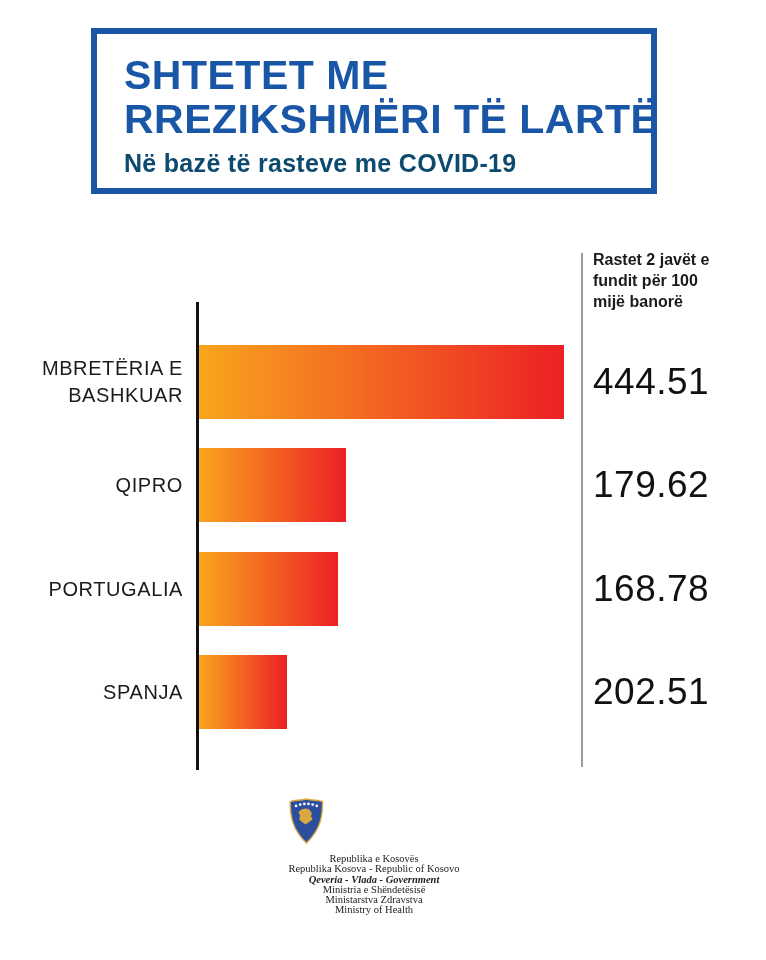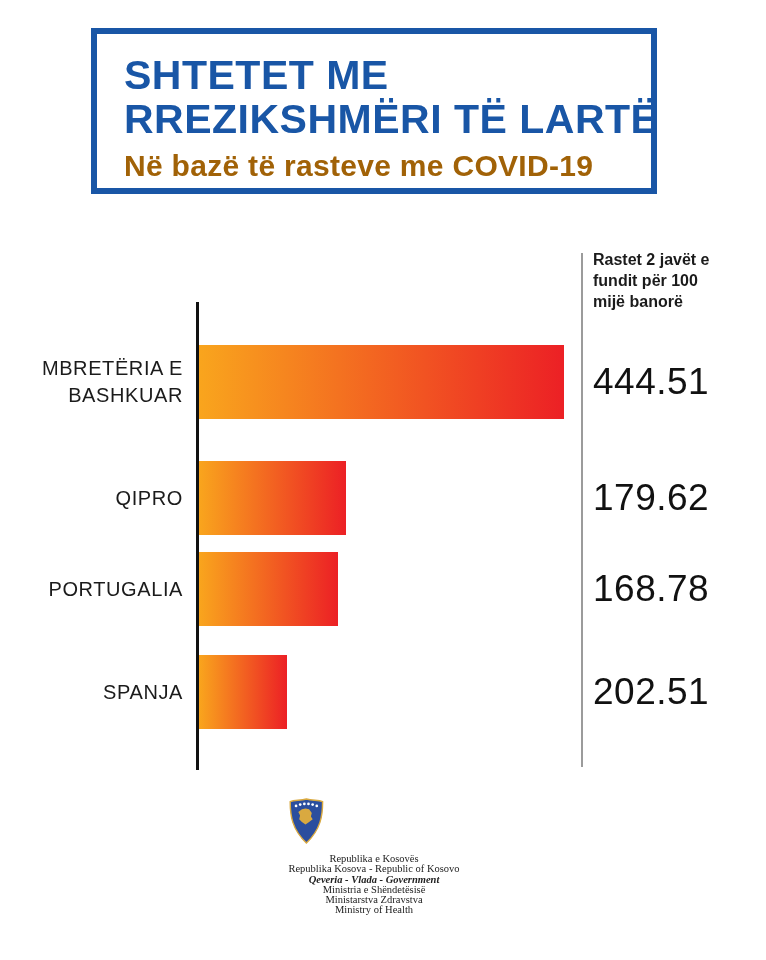--- a/index.html
+++ b/index.html
@@ -23,23 +23,23 @@
   }
   .title-line {
     color: #1956A6;
     font-weight: bold;
     font-size: 41px;
     line-height: 1.07;
     letter-spacing: 0.5px;
     white-space: nowrap;
   }
   .subtitle {
-    color: #a16207;
+    color: #0c4a6e;
     font-weight: bold;
-    font-size: 30px;
+    font-size: 25px;
     letter-spacing: 0.3px;
     margin-top: 7px;
     white-space: nowrap;
   }
 
   
   .axis-line {
     position: absolute;
     left: 196px; top: 302px;
     width: 3px; height: 468px;
@@ -55,21 +55,21 @@
     position: absolute;
     left: 593px; top: 250px;
     width: 122px;
     font-size: 16px;
     font-weight: 700;
     line-height: 1.3;
     color: #1b1b1b;
   }
   .row { position: absolute; left: 0; height: 74px; width: 766px; border-radius: 19px; }
   .row1 { top: 345px; }
-  .row2 { top: 461px; padding-left: 8px; }
+  .row2 { top: 448px; padding-left: 8px; }
   .row3 { top: 552px; }
   .row4 { top: 655px; padding-left: 32px; }
   .row-label {
     position: absolute;
     left: 28px; top: 0;
     width: 155px; height: 74px;
     display: flex;
     align-items: center;
     justify-content: flex-end;
     text-align: right;

